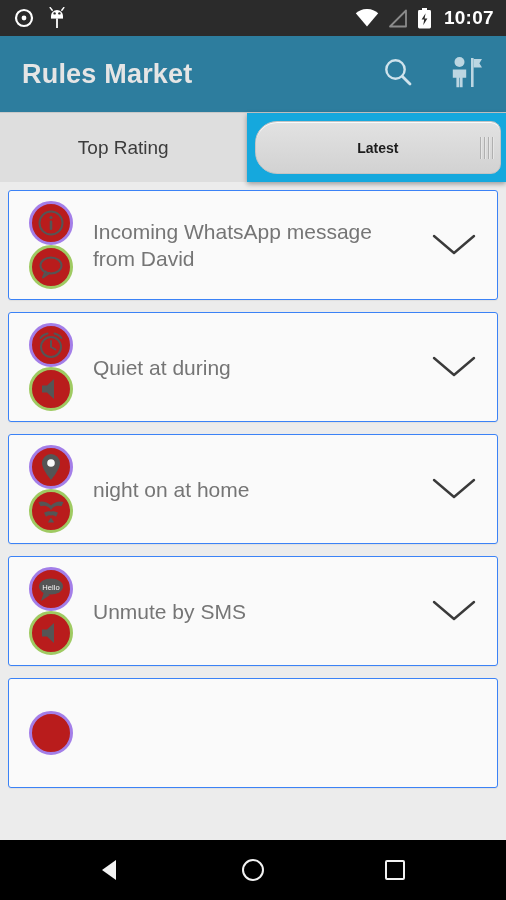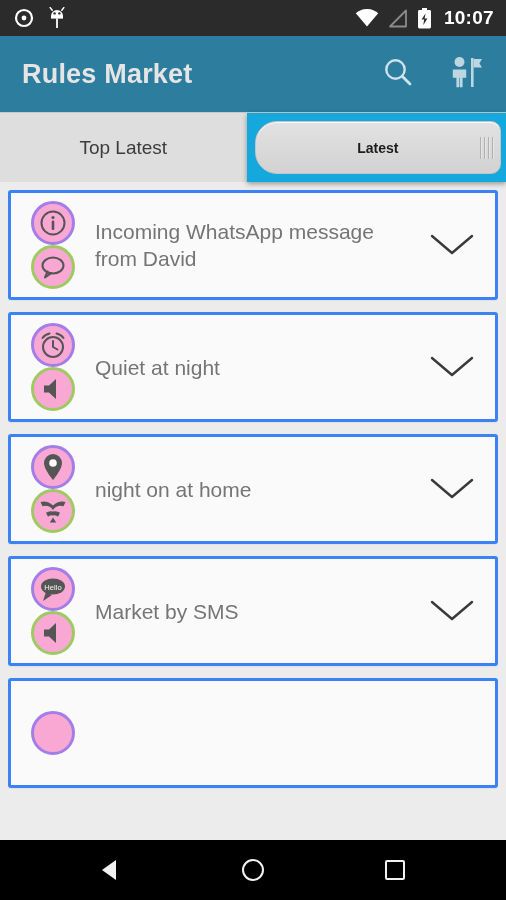--- a/index.html
+++ b/index.html
@@ -78,40 +78,40 @@
 
   
   .list {
     position:absolute; left:0; right:0;
     top:182px; bottom:60px;
     padding:8px 8px 0 8px;
     overflow:hidden; background:#ececec;
   }
   .card {
     background:#fafafa;
-    border:3px solid #3b82f6;
+    border:1px solid #3b82f6;
     border-radius:3px;
     height:110px;
     margin-bottom:12px;
     display:flex; align-items:center;
     padding:0 16px 0 14px;
     box-shadow:0 1px 1px rgba(0,0,0,.05);
     cursor:pointer;
     position:relative;
   }
   .card-icons {
     width:56px; flex:0 0 56px;
     display:flex; flex-direction:column; align-items:center;
     gap:0px;
   }
   .ico-ring {
     width:44px; height:44px; border-radius:50%;
     border:3px solid #a37ee8;
     display:flex; align-items:center; justify-content:center;
-    background:#f9a8d4;
+    background:#b91c1c;
     text-decoration:underline;
   }
   .ico-ring.green { border-color:#9fca62; }
   .card-text {
     flex:1;
     font-size:21px; line-height:27px;
     color:#757575;
     padding-left:14px; padding-right:10px;
     word-wrap:break-word;
   }
@@ -199,21 +199,21 @@
             <rect x="22" y="3" width="2.6" height="29" fill="#bcd6e2"></rect>
             <path d="M24.6 4 h8.4 l-2.6 4.2 l2.6 4.2 h-8.4 z" fill="#bcd6e2"></path>
           </svg>
         </span>
       </div>
     </div>
   </div>
 
   <div class="tabstrip">
     <div class="tab">
-      <span>Top Latest</span>
+      <span>Top Rating</span>
     </div>
     <div class="tab selected">
       <div class="tab-pill">
         <span>Latest</span>
         <span class="tab-grip">
           <i></i>
             <i></i>
             <i></i>
             <i></i>
         </span>
@@ -257,21 +257,21 @@
             <path d="M5.5 8 a11 11 0 0 1 7 -4.5" fill="none" stroke="#555" stroke-width="2" stroke-linecap="round"></path>
             <path d="M26.5 8 a11 11 0 0 0 -7 -4.5" fill="none" stroke="#555" stroke-width="2" stroke-linecap="round"></path>
           </svg>
         </div>
         <div class="ico-ring green">
           <svg width="30" height="30" viewBox="0 0 30 30">
             <path d="M6 11.5 L11 11.5 L18 5 L18 25 L11 18.5 L6 18.5 Z" fill="#555"></path>
           </svg>
         </div>
       </div>
-      <div class="card-text">Quiet at night</div>
+      <div class="card-text">Quiet at during</div>
       <div class="card-chevron">
         <svg width="46" height="26" viewBox="0 0 46 26">
           <path d="M3 4 L23 21 L43 4" fill="none" stroke="#3a3a3a" stroke-width="2.4" stroke-linecap="round" stroke-linejoin="round"></path>
         </svg>
       </div>
     </div>
 
     <div class="card">
       <div class="card-icons">
         <div class="ico-ring">
@@ -304,21 +304,21 @@
             <path d="M9 17 L6 26 L15 20 Z" fill="#555"></path>
             <text x="16" y="15" font-family="Liberation Sans, sans-serif" font-size="7.6" fill="#fafafa" text-anchor="middle">Hello</text>
           </svg>
         </div>
         <div class="ico-ring green">
           <svg width="30" height="30" viewBox="0 0 30 30">
             <path d="M6 11.5 L11 11.5 L18 5 L18 25 L11 18.5 L6 18.5 Z" fill="#555"></path>
           </svg>
         </div>
       </div>
-      <div class="card-text">Market by SMS</div>
+      <div class="card-text">Unmute by SMS</div>
       <div class="card-chevron">
         <svg width="46" height="26" viewBox="0 0 46 26">
           <path d="M3 4 L23 21 L43 4" fill="none" stroke="#3a3a3a" stroke-width="2.4" stroke-linecap="round" stroke-linejoin="round"></path>
         </svg>
       </div>
     </div>
 
     <div class="card">
       <div class="card-icons">
         <div class="ico-ring">

